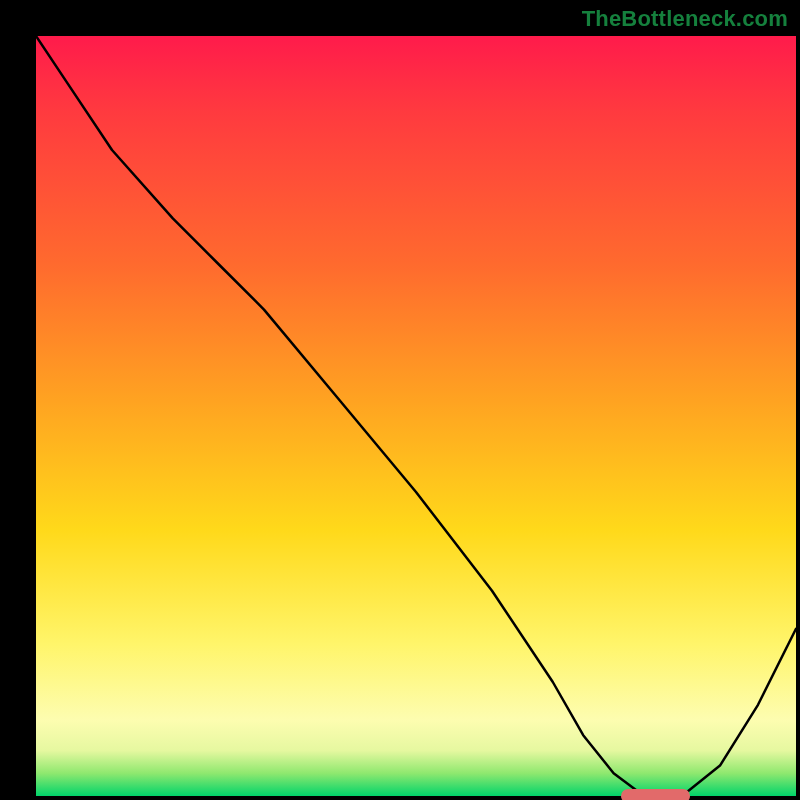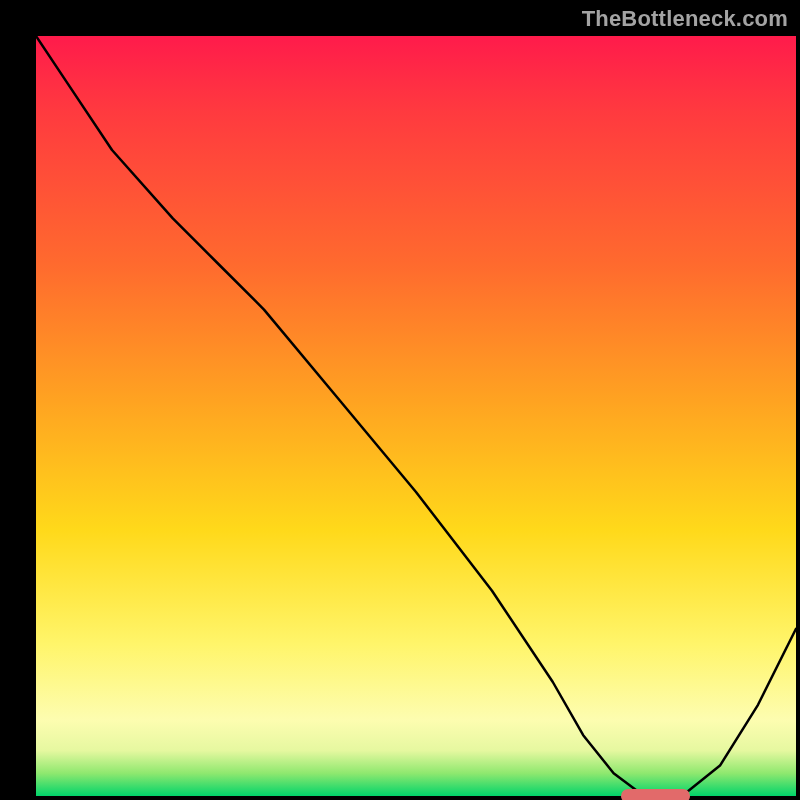--- a/index.html
+++ b/index.html
@@ -14,21 +14,21 @@
   .frame {
     position: relative;
     width: 800px;
     height: 800px;
     background: #000;
   }
   .watermark {
     position: absolute;
     top: 6px;
     right: 12px;
-    color: #a3a3a3;
+    color: #15803d;
     font-size: 22px;
     font-weight: bold;
     letter-spacing: 0.2px;
   }
   .plot-area {
     position: absolute;
     left: 36px;
     top: 36px;
     width: 760px;   
     height: 760px;

